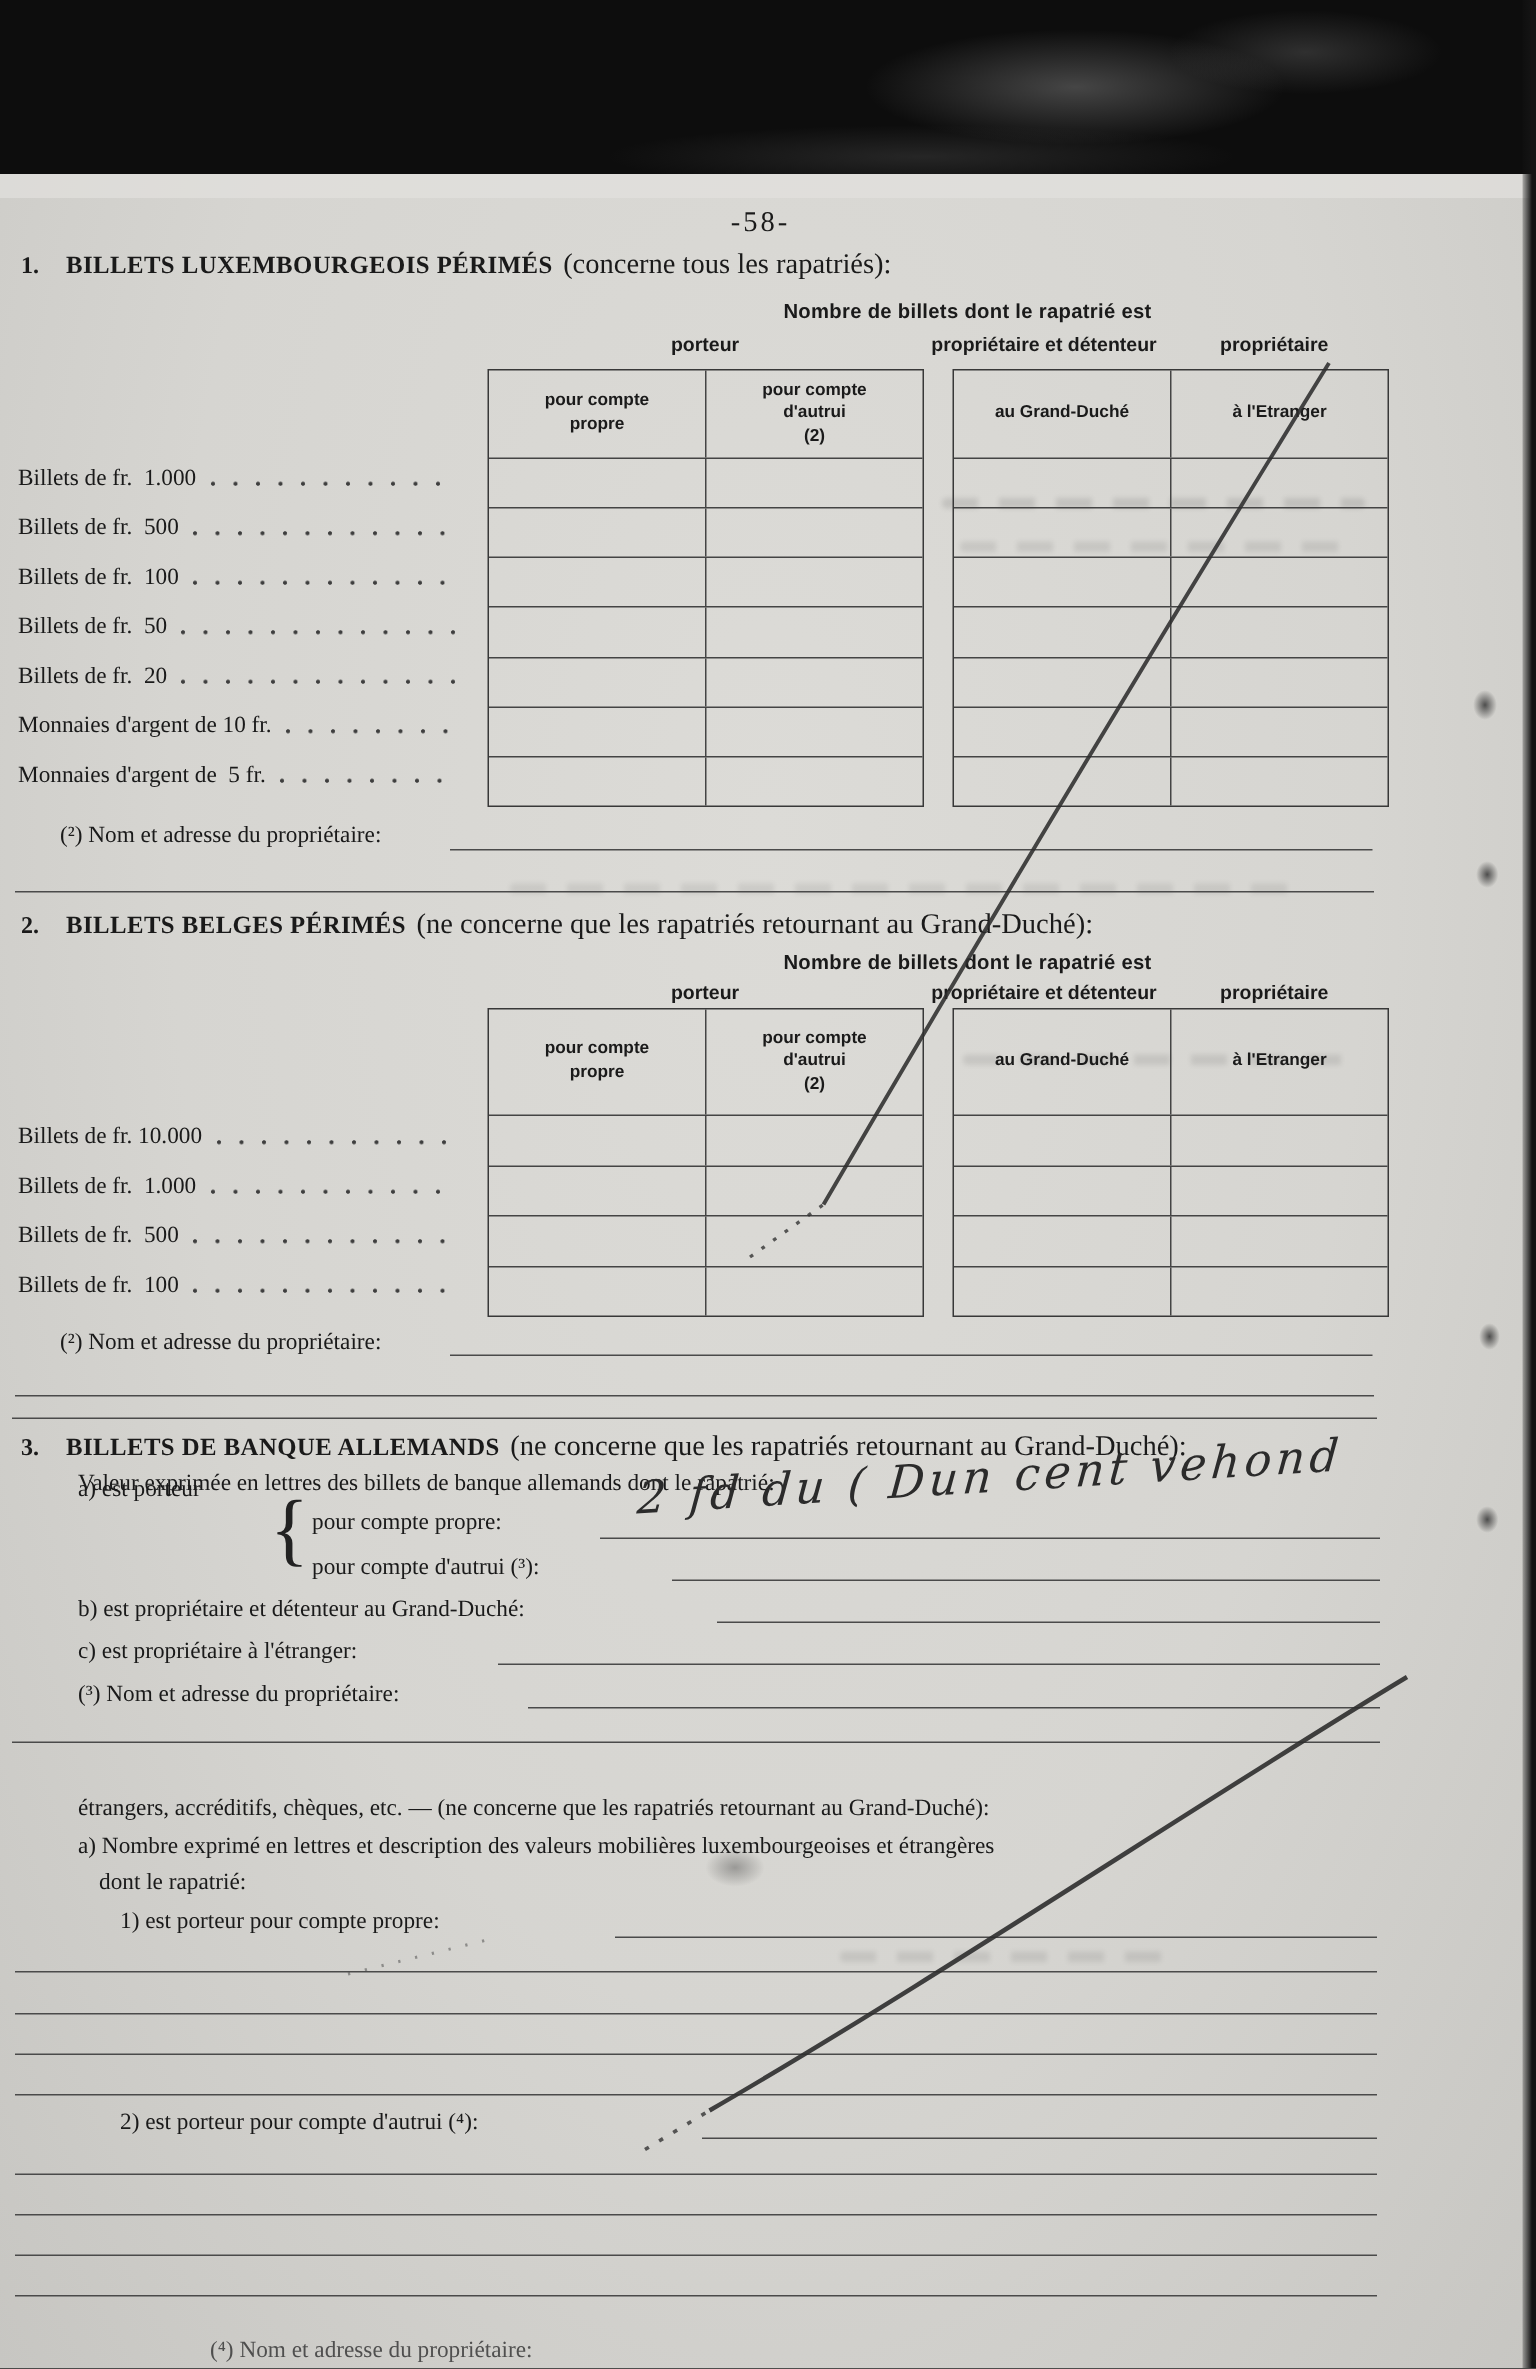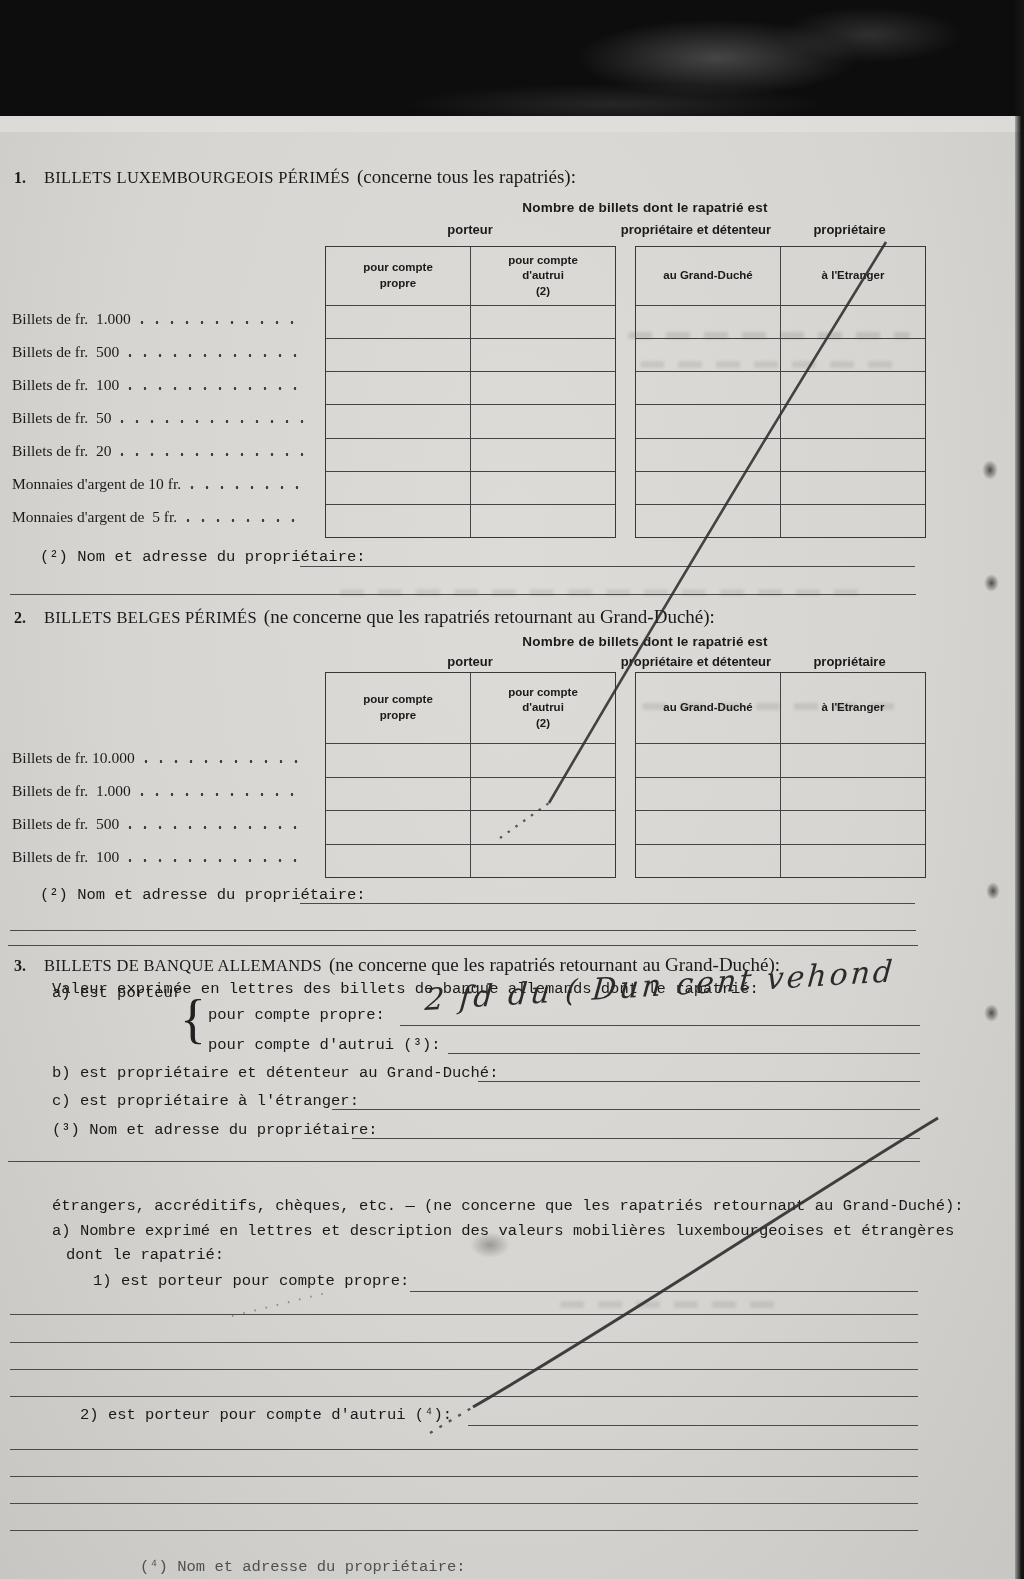--- a/index.html
+++ b/index.html
@@ -1,24 +1,24 @@
 <!DOCTYPE html>
 <html><head>
 <meta charset="utf-8">
 <style>
   html,body { margin:0; padding:0; background:#222; }
   .page {
     position:relative; width:1024px; height:1579px; overflow:hidden;
     background: radial-gradient(ellipse at 50% 35%, #dcdbd7 0%, #d6d5d1 55%, #c7c6c2 100%);
     font-family:"Liberation Serif", serif; color:#1a1a1a;
   }
-  .t { position:absolute; white-space:nowrap; font-size:15.5px; line-height:1.2;font-family:Liberation Mono, monospace; }
+  .t { position:absolute; white-space:nowrap; font-size:15.5px; line-height:1.2; }
   .sec-head { position:absolute; left:14px; white-space:nowrap; }
   .sh-num { display:inline-block; width:30px; font-weight:bold; font-size:16px; }
-  .sh-title { font-weight:normal; font-size:16.5px; letter-spacing:.3px; margin-right:7px; }
+  .sh-title { font-weight:bold; font-size:16.5px; letter-spacing:.3px; margin-right:7px; }
   .sh-note { font-size:19px; }
   #pagenum { position:absolute; left:0; top:138px; width:1014px; text-align:center; font-size:19px; letter-spacing:2px; }
   .caption { position:absolute; text-align:center; font:bold 13.5px "Liberation Sans", sans-serif; letter-spacing:.2px; }
   .group { position:absolute; text-align:center; font:bold 13px "Liberation Sans", sans-serif; }
   .subtable { position:absolute; box-sizing:border-box; border:1.6px solid #383838; display:flex; flex-direction:column; }
   .st-head { display:flex; }
   .th { flex:1; display:flex; align-items:center; justify-content:center; text-align:center;
         font:bold 11.5px/1.35 "Liberation Sans", sans-serif; white-space:pre-line; }
   .th + .th, .td + .td { border-left:1.2px solid #444; }
   .st-row { display:flex; flex:1; border-top:1.2px solid #444; }
@@ -62,20 +62,21 @@
   <div class="blob" style="left:986px;top:882px;width:14px;height:18px"></div>
   <div class="blob" style="left:984px;top:1004px;width:15px;height:18px"></div>
 
   <div class="ghost" style="left:628px;top:332px;width:282px"></div>
   <div class="ghost" style="left:640px;top:361px;width:255px;opacity:.10"></div>
   <div class="ghost" style="left:340px;top:589px;width:530px;opacity:.09"></div>
   <div class="ghost" style="left:642px;top:703px;width:258px;opacity:.11"></div>
   <div class="ghost" style="left:560px;top:1301px;width:215px;opacity:.10"></div>
   <div class="blob" style="left:470px;top:1232px;width:40px;height:26px;opacity:.45"></div>
 
+  <div id="pagenum">-58-</div>
 
   <div class="sec-head" style="top:166px">
     <span class="sh-num">1.</span><span class="sh-title">BILLETS LUXEMBOURGEOIS PÉRIMÉS</span><span class="sh-note">(concerne tous les rapatriés):</span>
   </div>
   <div class="caption" style="left:430px;top:200px;width:430px">Nombre de billets dont le rapatrié est</div>
   <div class="group" style="left:325px;top:222px;width:290px">porteur</div>
   <div class="group" style="left:612px;top:222px;width:168px">propriétaire et détenteur</div>
   <div class="group" style="left:772px;top:222px;width:155px">propriétaire</div>
 
   <div class="subtable" style="left:325px;top:246px;width:291px;height:292px">
@@ -276,21 +277,21 @@
   <div class="line" style="left:478px;top:1081px;width:442px"></div>
   <div class="t" style="left:52px;top:1092px">c) est propriétaire à l'étranger:</div>
   <div class="line" style="left:332px;top:1109px;width:588px"></div>
   <div class="t" style="left:52px;top:1121px">(³) Nom et adresse du propriétaire:</div>
   <div class="line" style="left:352px;top:1138px;width:568px"></div>
   <div class="line" style="left:8px;top:1161px;width:912px"></div>
 
   <div class="t" style="left:52px;top:1222px">a) Nombre exprimé en lettres et description des valeurs mobilières luxembourgeoises et étrangères</div>
   <div class="t" style="left:52px;top:1197px">étrangers, accréditifs, chèques, etc. — (ne concerne que les rapatriés retournant au Grand-Duché):</div>
   <div class="t" style="left:66px;top:1246px">dont le rapatrié:</div>
-  <div class="t" style="left:93px;top:1272px">1) est porteur pour compte propre:</div>
+  <div class="t" style="left:80px;top:1272px">1) est porteur pour compte propre:</div>
   <div class="line" style="left:410px;top:1291px;width:508px"></div>
   <div class="line" style="left:10px;top:1314px;width:908px"></div>
   <div class="line" style="left:10px;top:1342px;width:908px"></div>
   <div class="line" style="left:10px;top:1369px;width:908px"></div>
   <div class="line" style="left:10px;top:1396px;width:908px"></div>
   <div class="t" style="left:80px;top:1406px">2) est porteur pour compte d'autrui (⁴):</div>
   <div class="line" style="left:468px;top:1425px;width:450px"></div>
   <div class="line" style="left:10px;top:1449px;width:908px"></div>
   <div class="line" style="left:10px;top:1476px;width:908px"></div>
   <div class="line" style="left:10px;top:1503px;width:908px"></div>

